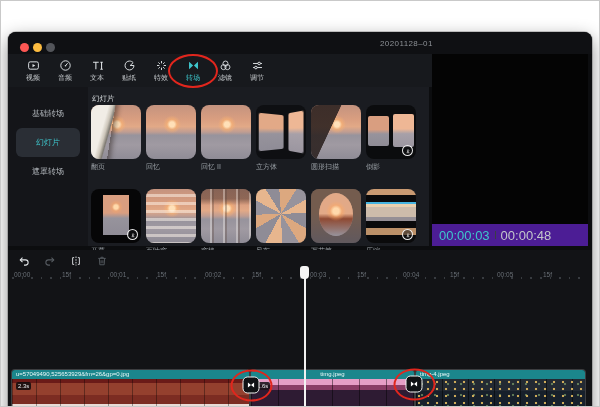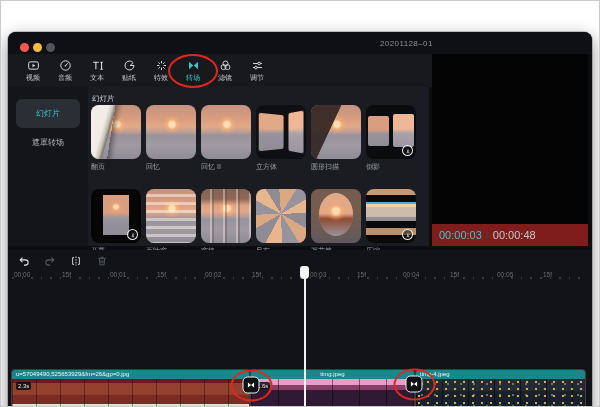--- a/index.html
+++ b/index.html
@@ -77,22 +77,22 @@
   .t-kaleido{background:linear-gradient(180deg,#a98671 0 45%,#88808a 100%);}
   .t-kaleido::after{content:"";position:absolute;left:8px;right:8px;top:4px;bottom:7px;border-radius:50%;
        box-shadow:0 0 0 40px rgba(38,30,28,.4);
        background:radial-gradient(circle at 50% 42%, #ffd9ab 0 3px, rgba(255,170,100,.5) 6px, transparent 10px),
        linear-gradient(180deg,#e2a987 0 48%,#8f4a33 60%,#97939c 100%);}
   .t-compress{background:linear-gradient(180deg,#c99a72 0 12%,#0a0a0b 12% 24%,#46b4e0 24% 28%,#ead0ae 28% 34%,
        #cdbcab 34% 52%,#958f95 52% 60%,#0a0a0b 60% 72%,#bb9068 72% 86%,#0a0a0b 86% 100%);}
 
   
   .preview-black{position:absolute;left:424px;top:22px;width:156px;height:170px;background:#040404;}
-  .timecode-bar{position:absolute;left:424px;top:192px;width:156px;height:22px;background:#7f1d1d;
-       display:flex;align-items:center;padding-left:7px;box-sizing:border-box;font-size:11px;gap:5px;}
+  .timecode-bar{position:absolute;left:424px;top:192px;width:156px;height:22px;background:#4c1d95;
+       display:flex;align-items:center;padding-left:7px;box-sizing:border-box;font-size:13px;gap:5px;}
   .tc-current{color:#3ec6cc;} .tc-div{width:1px;height:8px;background:#3a3f45;} .tc-total{color:#c3c7cb;}
 
   
   .timeline{position:absolute;left:0;top:218px;width:584px;height:173px;background:#121316;}
   .tl-tools{position:absolute;left:10px;top:3px;display:flex;gap:14px;}
   .tl-tool{width:12px;height:12px;color:#575c62;cursor:pointer;}
   .tl-tool svg{width:12px;height:12px;}
   .tl-tool.bright{color:#e4e7ea;}
   .ruler{position:absolute;left:0;top:18px;right:0;height:14px;}
   .ruler::before{content:"";position:absolute;left:4px;right:4px;top:9px;height:1.5px;opacity:.65;
@@ -219,20 +219,21 @@
             <path d="M2.5 5.5h11M2.5 10.5h11"></path>
             <circle cx="10" cy="5.5" r="1.6" fill="#17191d"></circle>
             <circle cx="6" cy="10.5" r="1.6" fill="#17191d"></circle>
           </svg>
         </span>
         <span class="tb-label">调节</span>
       </div>
     </div>
 
   <div class="sidebar">
+      <div class="sb-item">基础转场</div>
       <div class="sb-item active">幻灯片</div>
       <div class="sb-item">遮罩转场</div>
     </div>
 
   <div class="grid-panel"></div>
   <div class="section-title">幻灯片</div>
   <div class="cards">
       <div class="card">
         <div class="thumb t-page-turn"></div>
         <div class="card-label">翻页</div>

